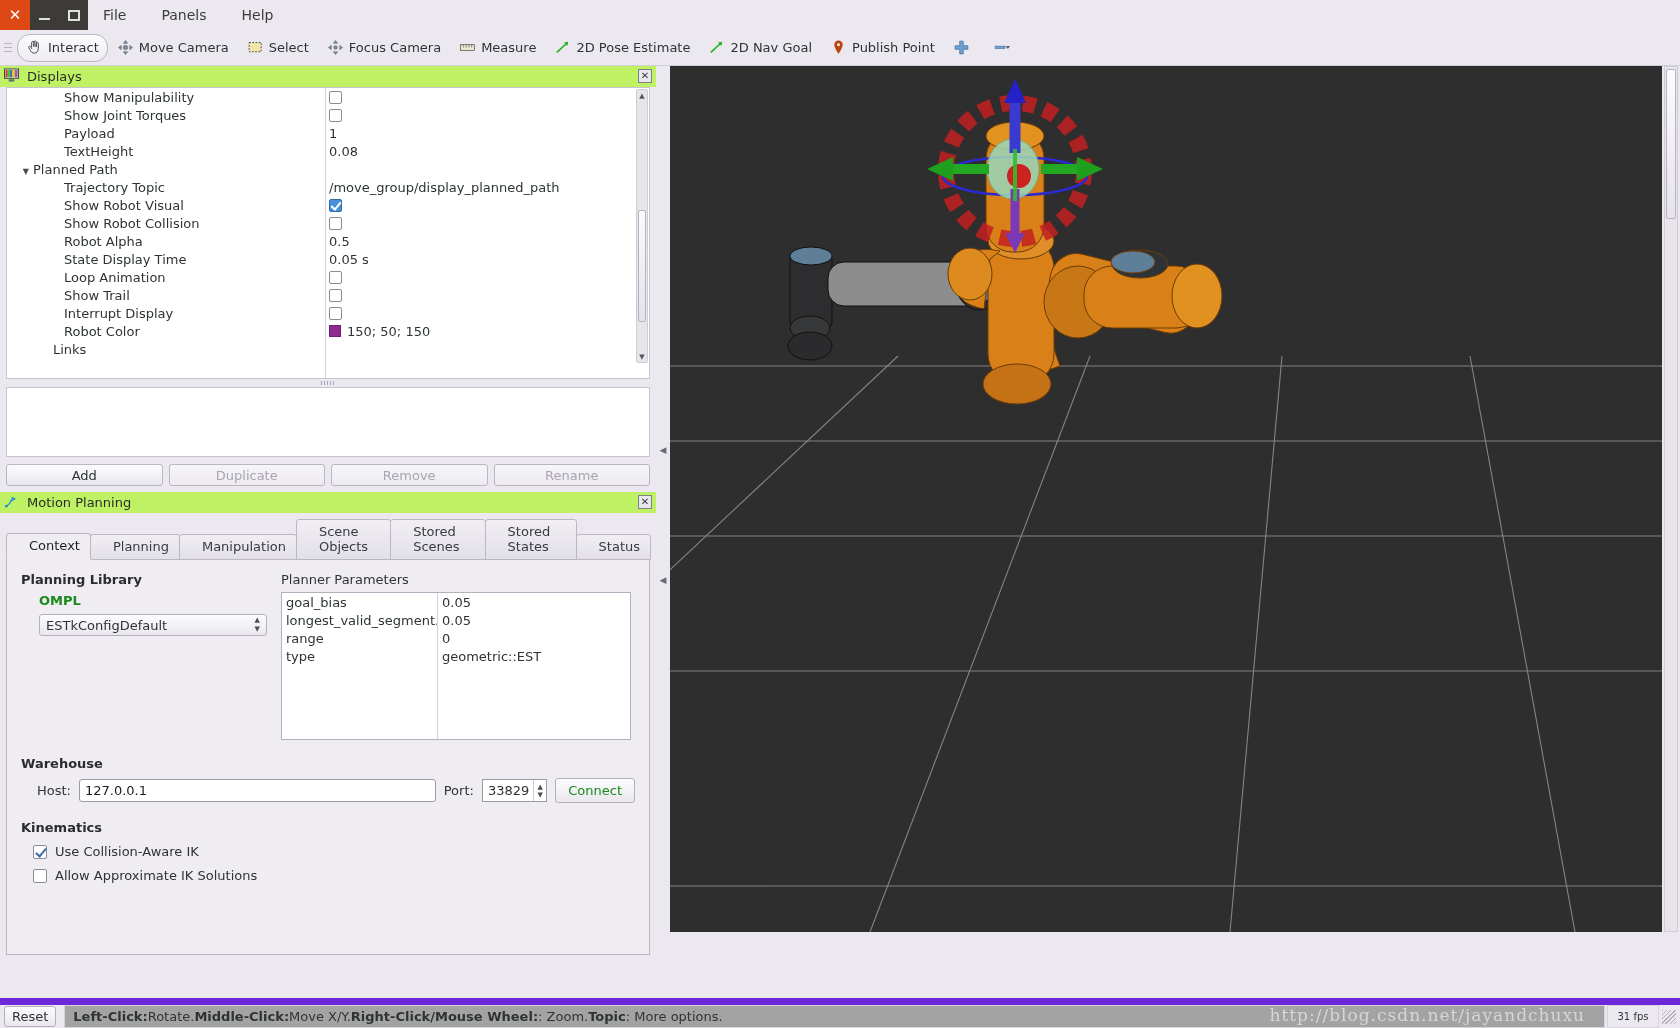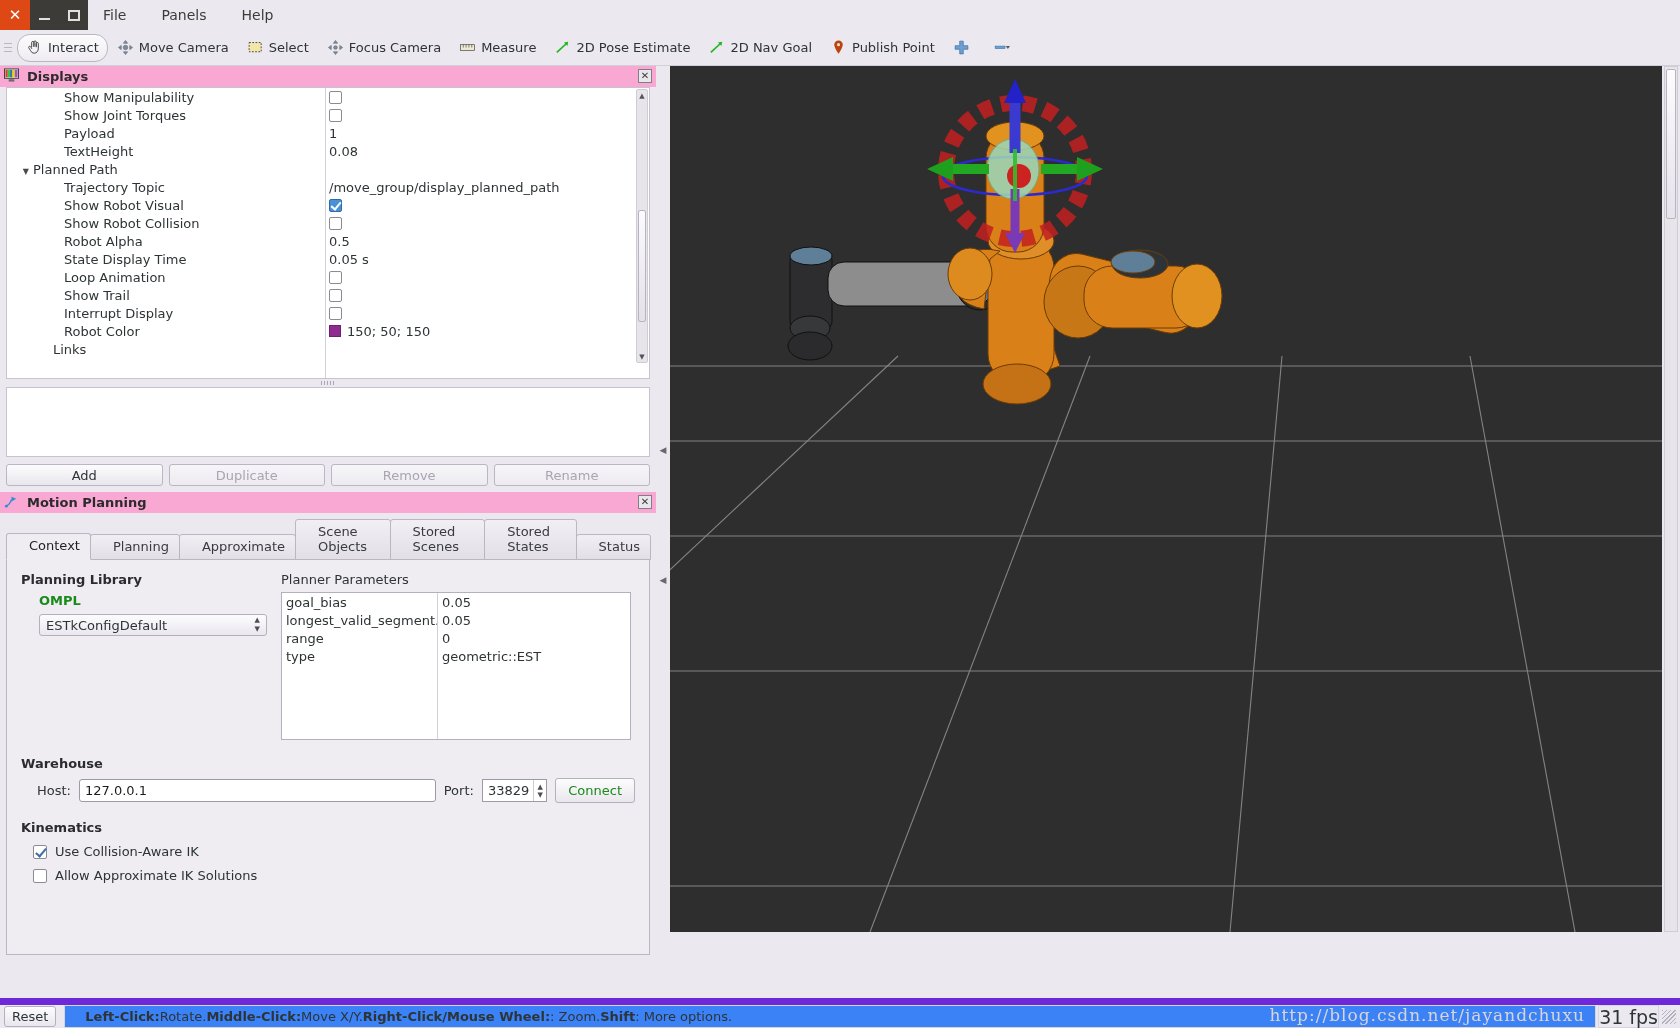--- a/index.html
+++ b/index.html
@@ -64,23 +64,23 @@
     box-shadow: 0 1px 0 rgba(255,255,255,.7) inset;
   }
   .ic { width: 17px; height: 17px; display:inline-block; flex:0 0 auto; }
 
   
   .leftcol {
     position: absolute; left: 0; top: 66px; width: 656px; height: 924px;
     background: #ebe9ef;
   }
   .panel-title {
-    height: 21px; background: #f9a8d4;
+    height: 21px; background: #bef264;
     display: flex; align-items: center; padding: 0 4px;
-    font-size: 13px; color: #2b2b2b; position: relative; font-weight: bold;
+    font-size: 13px; color: #2b2b2b; position: relative;
   }
   .panel-title .ptxt { margin-left: 6px; }
   .panel-close {
     position: absolute; right: 4px; top: 3px; width: 14px; height: 14px;
     border: 1px solid #7f7f86; background: #e9e7ec;
     display:flex; align-items:center; justify-content:center;
     font-size: 10px; color:#3a3a3a; line-height:1;
   }
 
   
@@ -231,28 +231,28 @@
     background:#ebe9ef; border-top:7px solid #6d28d9;
     display:flex; align-items:center; padding: 0 4px;
   }
   .reset-btn {
     height: 21px; padding: 0 7px; border:1px solid #b4b0bd; border-radius:3px;
     background: linear-gradient(#fcfcfd,#e9e7ed); font-size:13px;
     display:flex; align-items:center; cursor:default;
   }
   .status-text {
     flex:1; margin-left:8px; height: 23px; border:1px solid #d7d4dd;
-    display:flex; align-items:center; padding: 0 20px; font-size: 13px;
-    background:#3b82f6; overflow:hidden; white-space:nowrap;
+    display:flex; align-items:center; padding: 0 8px; font-size: 13px;
+    background:#a3a3a3; overflow:hidden; white-space:nowrap;
   }
   .status-text b { font-weight: bold; }
   .fps-box {
     height: 23px; min-width: 52px; border:1px solid #d7d4dd;
     display:flex; align-items:center; justify-content:center;
-    font-size:19px; margin-left: 2px; background:#ebe9ef;
+    font-size:10px; margin-left: 2px; background:#ebe9ef;
   }
   .grip-corner {
     width:14px; height:14px; margin-left:3px;
     background: repeating-linear-gradient(135deg, #b4b0bd 0 1px, transparent 1px 3px);
   }
   .watermark {
     position:absolute; right: 95px; bottom: 3px;
     font-family: "DejaVu Serif", "Liberation Serif", serif;
     font-size: 17px; color: #d8d4d9; letter-spacing: 1px; white-space:nowrap;
     pointer-events:none;
@@ -582,21 +582,21 @@
           <circle cx="2.5" cy="13" r="1.5" fill="#2b8fd0"></circle>
         </svg>
       </span>
       <span class="ptxt">Motion Planning</span>
       <div class="panel-close">✕</div>
     </div>
 
     <div class="mp-tabs" id="mp-tabs">
         <div class="mp-tab sel">Context</div>
         <div class="mp-tab">Planning</div>
-        <div class="mp-tab">Approximate</div>
+        <div class="mp-tab">Manipulation</div>
         <div class="mp-tab">Scene Objects</div>
         <div class="mp-tab">Stored Scenes</div>
         <div class="mp-tab">Stored States</div>
         <div class="mp-tab">Status</div>
       </div>
 
     <div class="mp-content">
 
       <div class="sec-h">Planning Library</div>
       <div class="ompl-label">OMPL</div>
@@ -731,21 +731,21 @@
 
   <div class="statusbar">
     <div class="reset-btn">Reset</div>
     <div class="status-text" id="status-hint">
         <b>Left-Click:</b>
         <span> Rotate. </span>
         <b>Middle-Click:</b>
         <span> Move X/Y. </span>
         <b>Right-Click/Mouse Wheel:</b>
         <span>: Zoom. </span>
-        <b>Shift</b>
+        <b>Topic</b>
         <span>: More options.</span>
       </div>
     <div class="fps-box">31 fps</div>
     <div class="grip-corner"></div>
   </div>
 
   <div class="watermark">http://blog.csdn.net/jayandchuxu</div>
 </div>
 
 </body></html>

